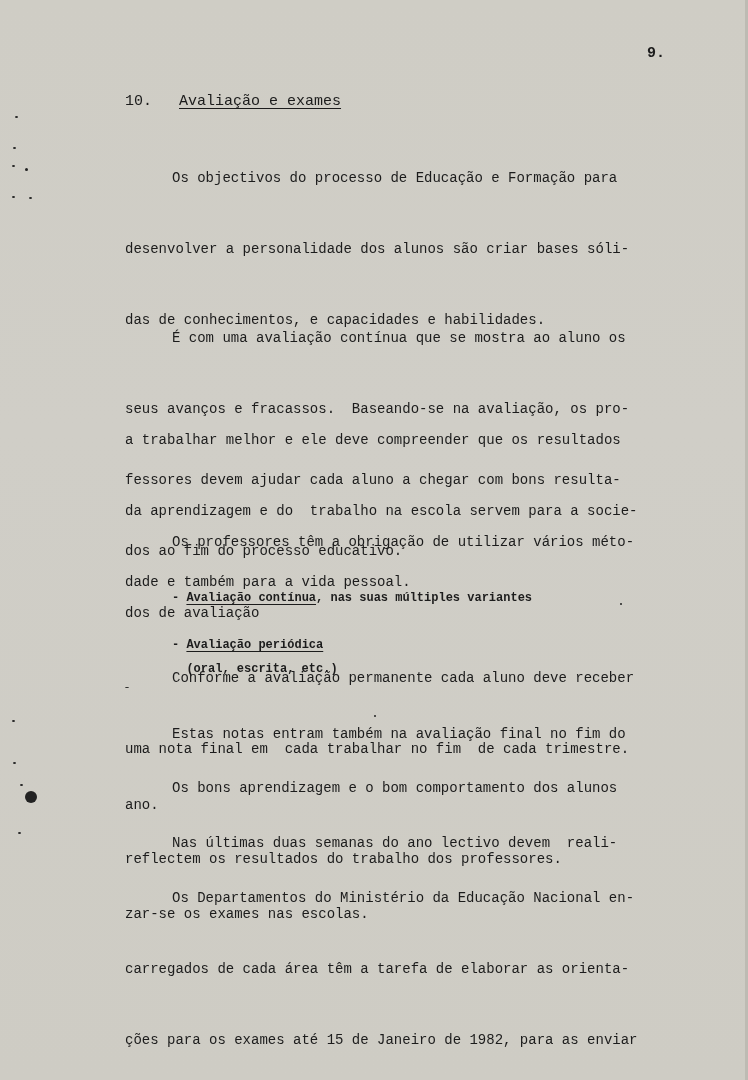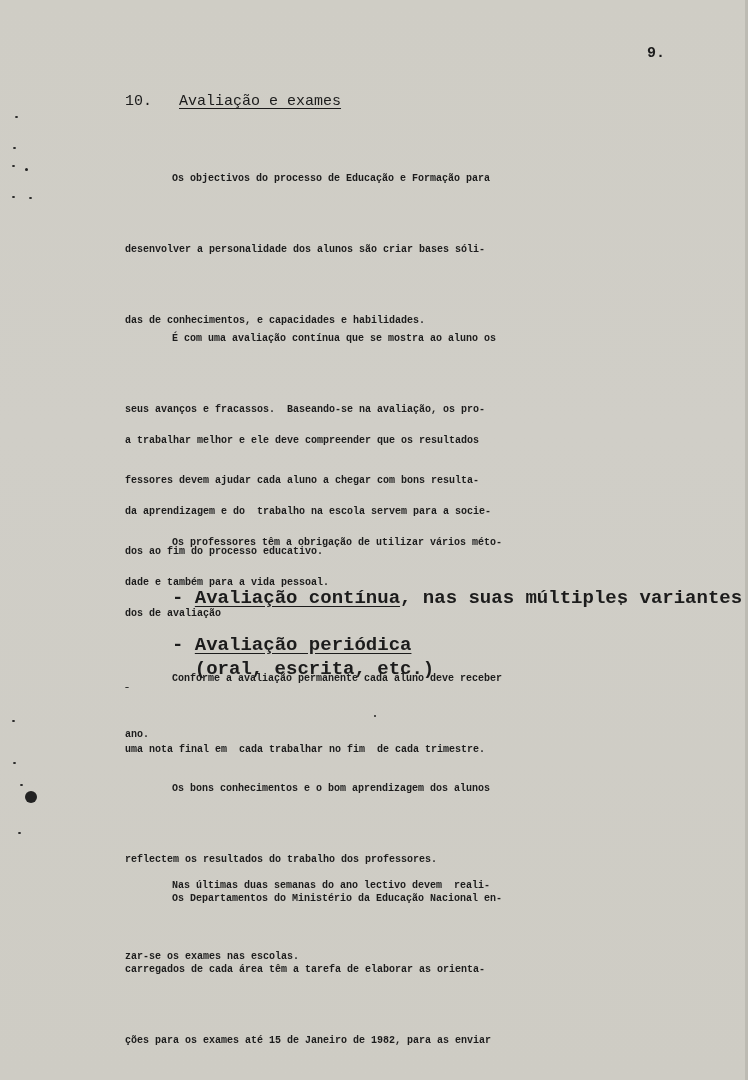--- a/index.html
+++ b/index.html
@@ -23,26 +23,26 @@
     font-size: 15px; font-weight: bold;
   }
   .heading {
     position: absolute; left: 125px; top: 93px;
     font-size: 15px; font-weight: normal; white-space: pre;
   }
   .heading .num { display: inline-block; width: 54px; }
   .heading .title { text-decoration: underline; text-underline-offset: 3px; }
   .para {
     position: absolute; left: 125px; width: 570px;
-    font-size: 10px; font-weight: bold; line-height: 23.6px;
+    font-size: 14px; font-weight: normal; line-height: 23.6px;
     white-space: pre;
   }
   .para .l1 { padding-left: 47px; }
   .ul { text-decoration: underline; text-underline-offset: 3px; }
-  .bullet { position: absolute; left: 172px; font-size: 19px; font-weight: bold; line-height: 23.6px; white-space: pre; }
+  .bullet { position: absolute; left: 172px; font-size: 12px; font-weight: bold; line-height: 23.6px; white-space: pre; }
   .mark {
     position: absolute; background: #222; border-radius: 50%;
   }
 </style>
 </head>
 <body>
 
 <div class="page">
   <div class="right-edge"></div>
 
@@ -82,29 +82,30 @@
   <div class="bullet" style="top:587px">
     <div><span>- </span><span class="ul">Avaliação periódica</span></div>
   </div>
 
   <div class="para" style="top:620px">
     <div class="l1">Conforme a avaliação permanente cada aluno deve receber</div>
     <div>uma nota final em  cada trabalhar no fim  de cada trimestre.</div>
   </div>
 
   <div class="para" style="top:676px">
+    <div class="l1">Estas notas entram também na avaliação final no fim do</div>
     <div>ano.</div>
   </div>
 
   <div class="para" style="top:730px">
-    <div class="l1">Os bons conhecimentos e o bom aprendizagem dos alunos</div>
+    <div class="l1">Os bons aprendizagem e o bom comportamento dos alunos</div>
     <div>reflectem os resultados do trabalho dos professores.</div>
   </div>
 
-  <div class="para" style="top:827px">
+  <div class="para" style="top:785px">
     <div class="l1">Nas últimas duas semanas do ano lectivo devem  reali-</div>
     <div>zar-se os exames nas escolas.</div>
   </div>
 
   <div class="para" style="top:840px">
     <div class="l1">Os Departamentos do Ministério da Educação Nacional en-</div>
     <div>carregados de cada área têm a tarefa de elaborar as orienta-</div>
     <div>ções para os exames até 15 de Janeiro de 1982, para as enviar</div>
     
   </div>

